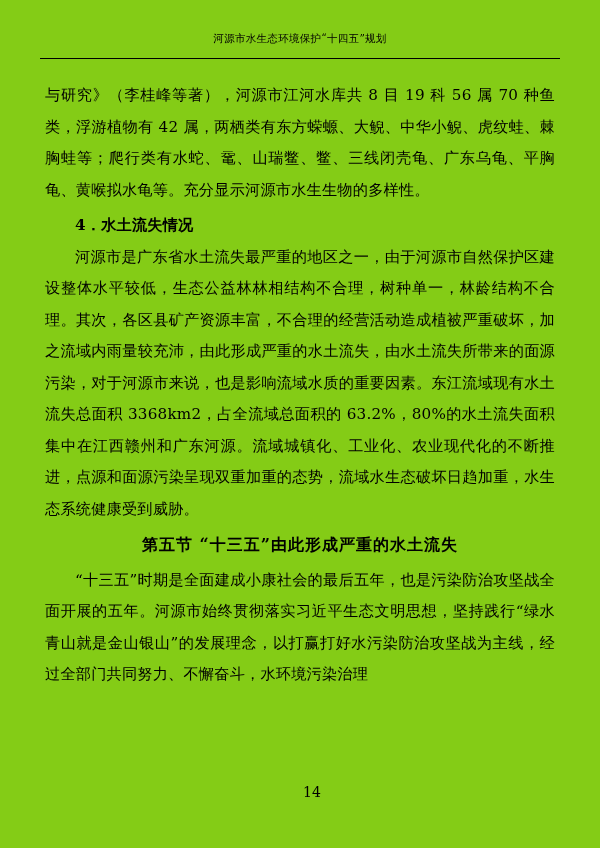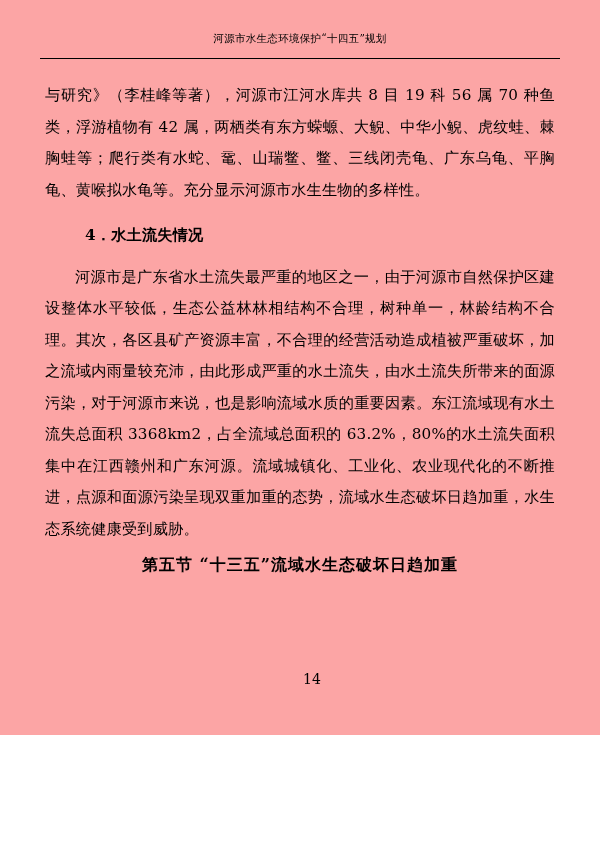--- a/index.html
+++ b/index.html
@@ -9,22 +9,22 @@
   }
   body {
     width: 600px;
     height: 848px;
     font-family: "DejaVu Serif", "Liberation Serif", serif;
     color: #000000;
   }
   .page {
     position: relative;
     width: 600px;
-    height: 735px;
-    background: #fca5a5;
+    height: 848px;
+    background: #84cc16;
     box-sizing: border-box;
     padding: 0;
     overflow: hidden;
   }
   .header {
     position: absolute;
     top: 30px;
     left: 0;
     width: 600px;
     text-align: center;
@@ -52,21 +52,21 @@
     font-size: 15.2px;
     line-height: 31.5px;
     text-align: justify;
     text-justify: inter-ideograph;
     letter-spacing: 0.2px;
   }
   p.indent {
     text-indent: 30px;
   }
   h3.sub-heading {
-    margin: 10px;
+    margin: 0;
     font-size: 15.2px;
     line-height: 31.5px;
     font-weight: bold;
     text-indent: 30px;
     letter-spacing: 0.2px;
   }
   h2.section-heading {
     margin: 0;
     font-size: 16px;
     line-height: 31.5px;
@@ -91,19 +91,20 @@
 
   <div class="header">河源市水生态环境保护“十四五”规划</div>
   <div class="rule"></div>
 
   <div class="content">
     <p class="body-text">与研究》（李桂峰等著），河源市江河水库共 8 目 19 科 56 属 70 种鱼类，浮游植物有 42 属，两栖类有东方蝾螈、大鲵、中华小鲵、虎纹蛙、棘胸蛙等；爬行类有水蛇、鼋、山瑞鳖、鳖、三线闭壳龟、广东乌龟、平胸龟、黄喉拟水龟等。充分显示河源市水生生物的多样性。</p>
     <div class="spacer-sm"></div>
     <h3 class="sub-heading">4．水土流失情况</h3>
     <p class="body-text indent">河源市是广东省水土流失最严重的地区之一，由于河源市自然保护区建设整体水平较低，生态公益林林相结构不合理，树种单一，林龄结构不合理。其次，各区县矿产资源丰富，不合理的经营活动造成植被严重破坏，加之流域内雨量较充沛，由此形成严重的水土流失，由水土流失所带来的面源污染，对于河源市来说，也是影响流域水质的重要因素。东江流域现有水土流失总面积 3368km2，占全流域总面积的 63.2%，80%的水土流失面积集中在江西赣州和广东河源。流域城镇化、工业化、农业现代化的不断推进，点源和面源污染呈现双重加重的态势，流域水生态破坏日趋加重，水生态系统健康受到威胁。</p>
     <div class="spacer-sm"></div>
-    <h2 class="section-heading">第五节 “十三五”流域水生态破坏日趋加重</h2>
+    <h2 class="section-heading">第五节 “十三五”由此形成严重的水土流失</h2>
     <div class="spacer-sm"></div>
+    <p class="body-text indent">“十三五”时期是全面建成小康社会的最后五年，也是污染防治攻坚战全面开展的五年。河源市始终贯彻落实习近平生态文明思想，坚持践行“绿水青山就是金山银山”的发展理念，以打赢打好水污染防治攻坚战为主线，经过全部门共同努力、不懈奋斗，水环境污染治理</p>
   </div>
 
   <div class="page-number">14</div>
 
 </div>
 
 </body></html>

